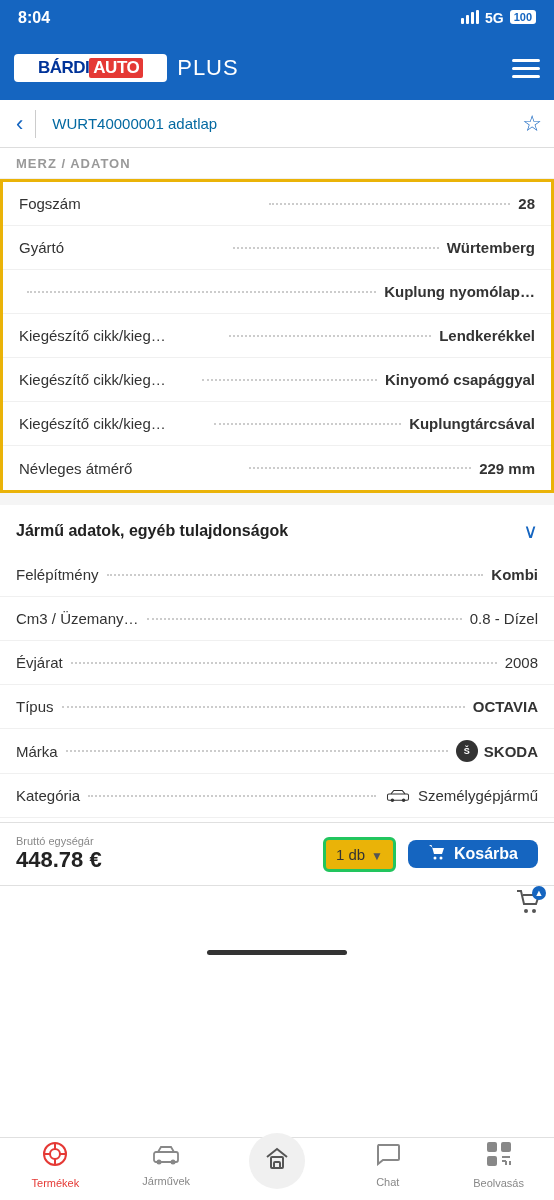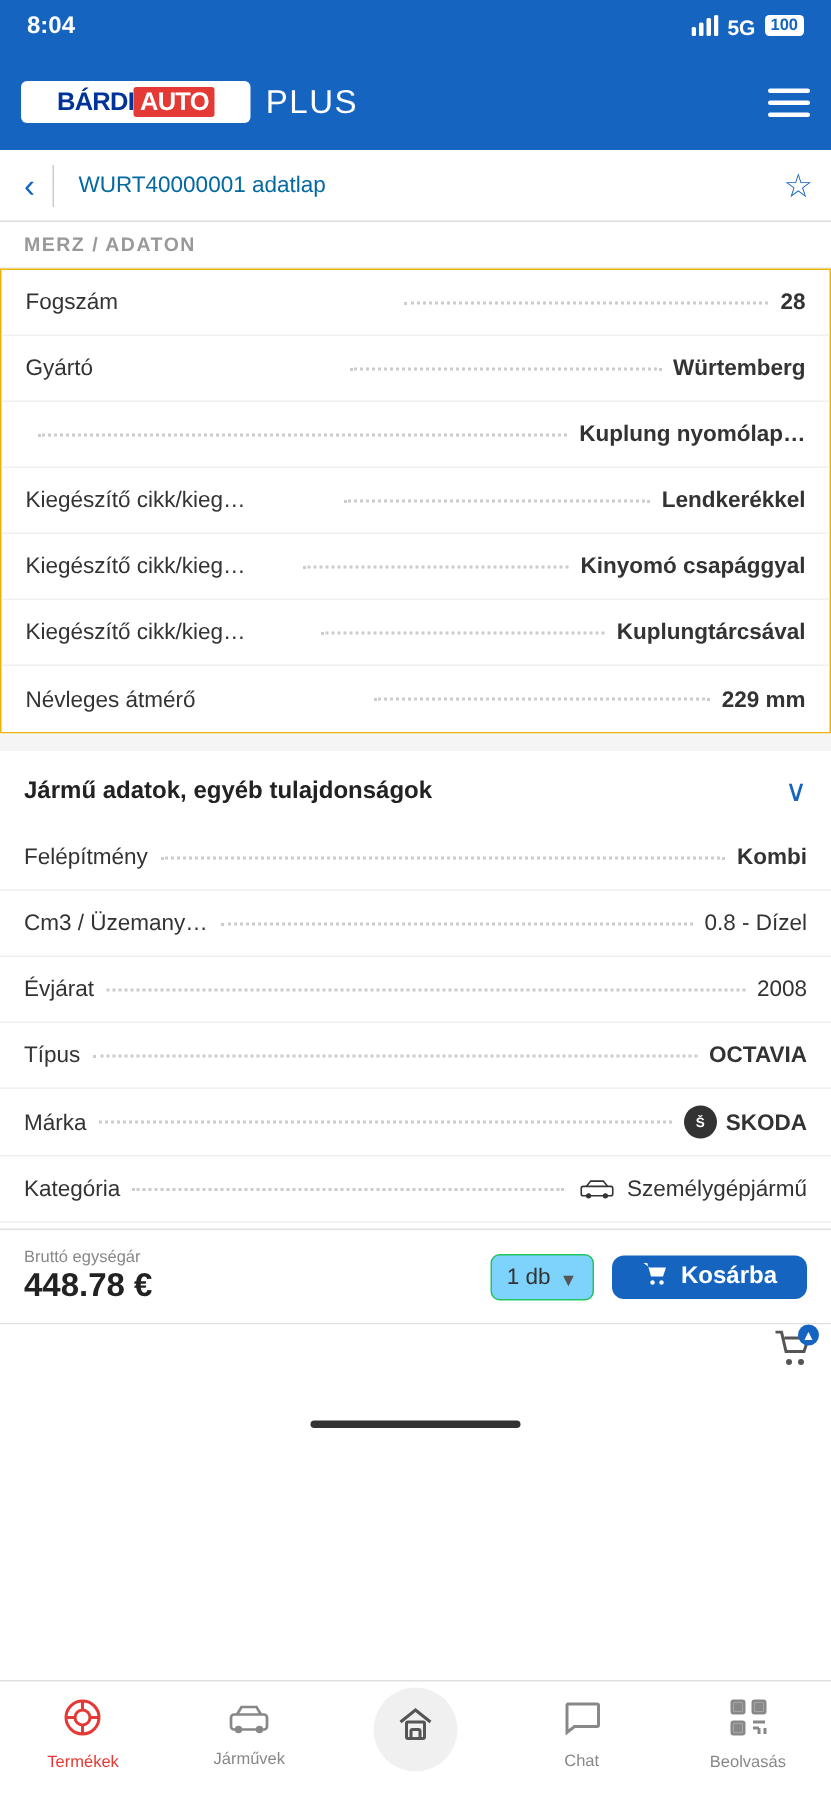--- a/index.html
+++ b/index.html
@@ -132,21 +132,21 @@
     }
     .nav-star {
       color: #1565C0;
       font-size: 22px;
       cursor: pointer;
     }
 
     
     .specs-table {
       background: #fff;
-      border: 1px solid #eab308;
+      border: 3px solid #eab308;
       border-radius: 0;
       margin: 0;
     }
     .spec-row {
       display: flex;
       align-items: center;
       justify-content: space-between;
       padding: 11px 16px;
       border-bottom: 1px solid #f0f0f0;
       min-height: 44px;
@@ -260,27 +260,27 @@
       color: #888;
     }
     .price-value {
       font-size: 22px;
       font-weight: 700;
       color: #222;
     }
     .qty-selector {
       display: flex;
       align-items: flex-end;
-      border: 1px solid #22c55e;
+      border: 3px solid #22c55e;
       border-radius: 6px;
       padding: 6px 10px;
       gap: 6px;
       font-size: 15px;
       color: #333;
-      background: #7dd3fc;
+      background: #eab308;
       cursor: pointer;
     }
     .qty-chevron {
       color: #555;
       font-size: 12px;
     }
     .cart-button {
       background: #1565C0;
       color: #fff;
       border: none;
@@ -332,21 +332,21 @@
     
     .bottom-nav {
       position: fixed;
       bottom: 0;
       left: 0;
       width: 554px;
       background: #fff;
       border-top: 1px solid #e0e0e0;
       display: flex;
       align-items: center;
-      height: 80px;
+      height: 63px;
       padding-bottom: 16px;
     }
     .nav-item {
       flex: 1;
       display: flex;
       flex-direction: column;
       align-items: center;
       justify-content: center;
       gap: 4px;
       cursor: pointer;

